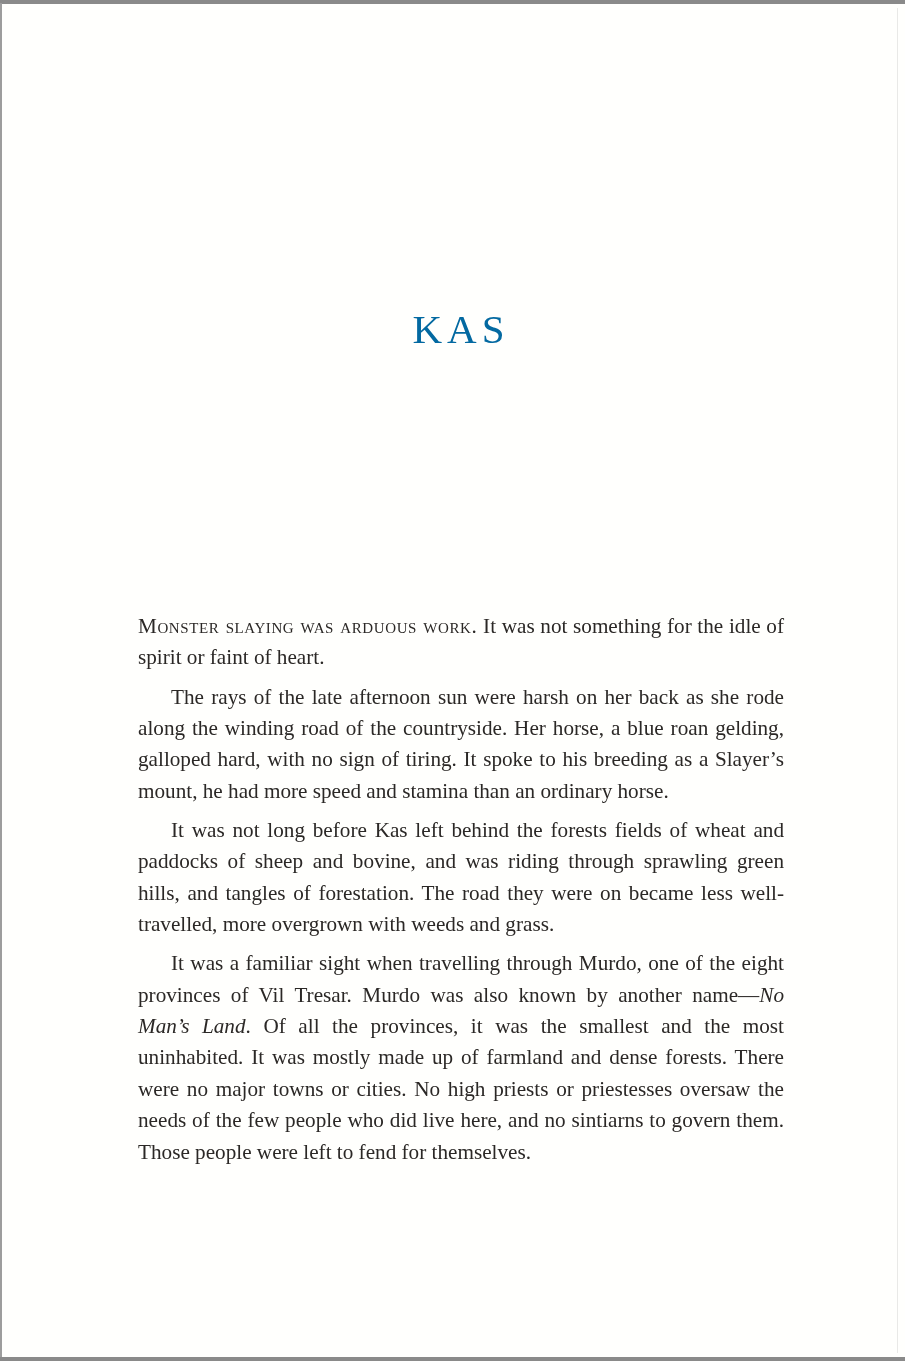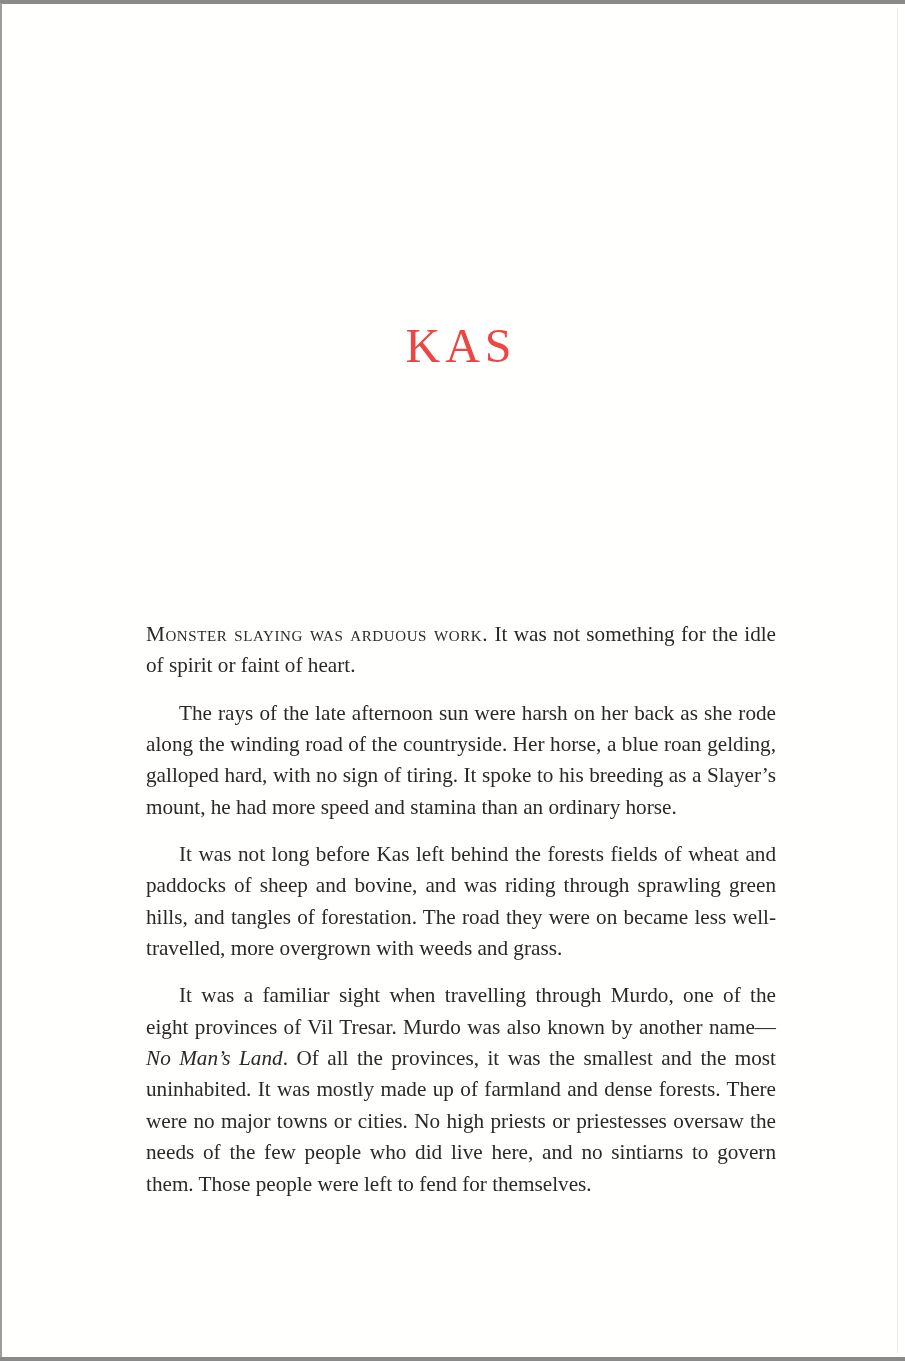--- a/index.html
+++ b/index.html
@@ -48,38 +48,38 @@
     font-size: 24.5px;
     letter-spacing: 3.5px;
     line-height: 30px;
     color: #444140;
   }
   .chapter-label .chapter-number {
     font-size: 19px;
     letter-spacing: 2px;
   }
   .chapter-title {
-    margin-top: 22px;
-    font-size: 48px;
+    margin-top: 5px;
+    font-size: 41px;
     line-height: 50px;
     letter-spacing: 5px;
-    color: #ef4444;
+    color: #0369a1;
   }
   .text-block {
     position: absolute;
     top: 599px;
     left: 128px;
     width: 662px;
     text-align: justify;
     font-size: 21.2px;
     line-height: 31.35px;
     color: #2b2826;
   }
   .text-block p {
-    margin: 16px;
+    margin: 8px;
     padding: 0;
   }
   .text-block p.indent {
     text-indent: 33px;
   }
   .smallcaps {
     font-variant: small-caps;
     letter-spacing: 0.6px;
   }
   .italic {

